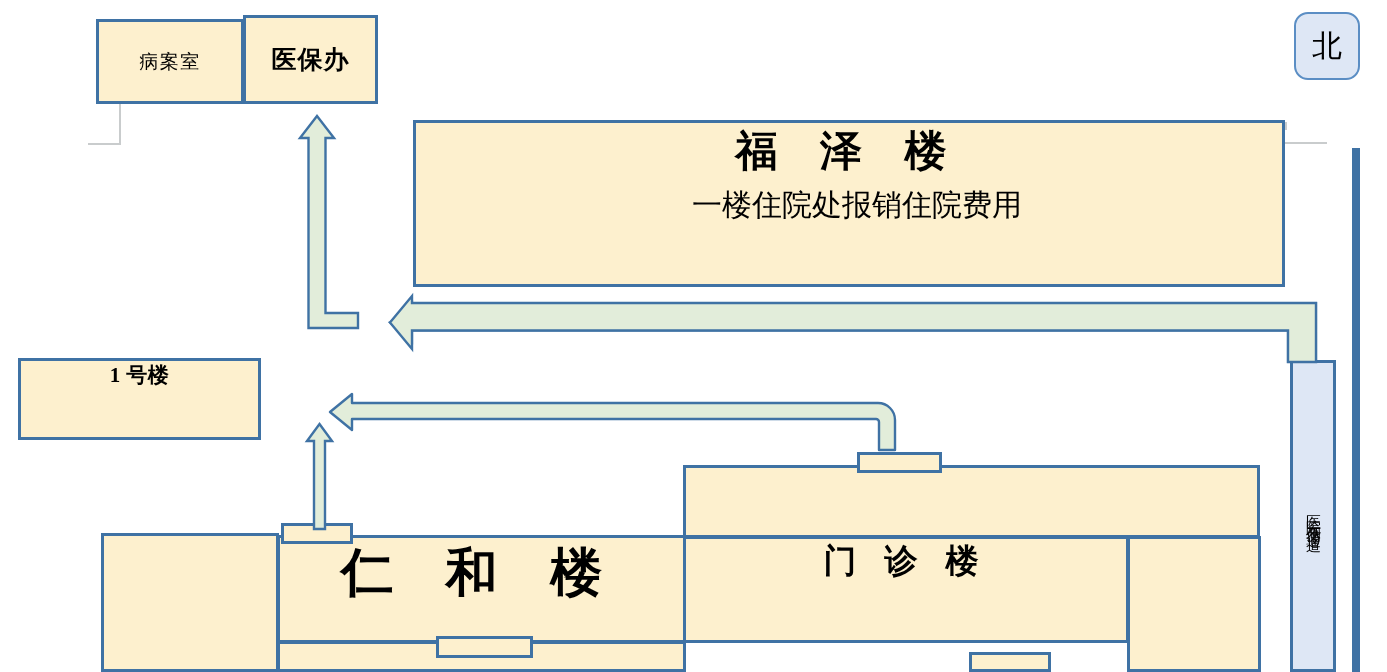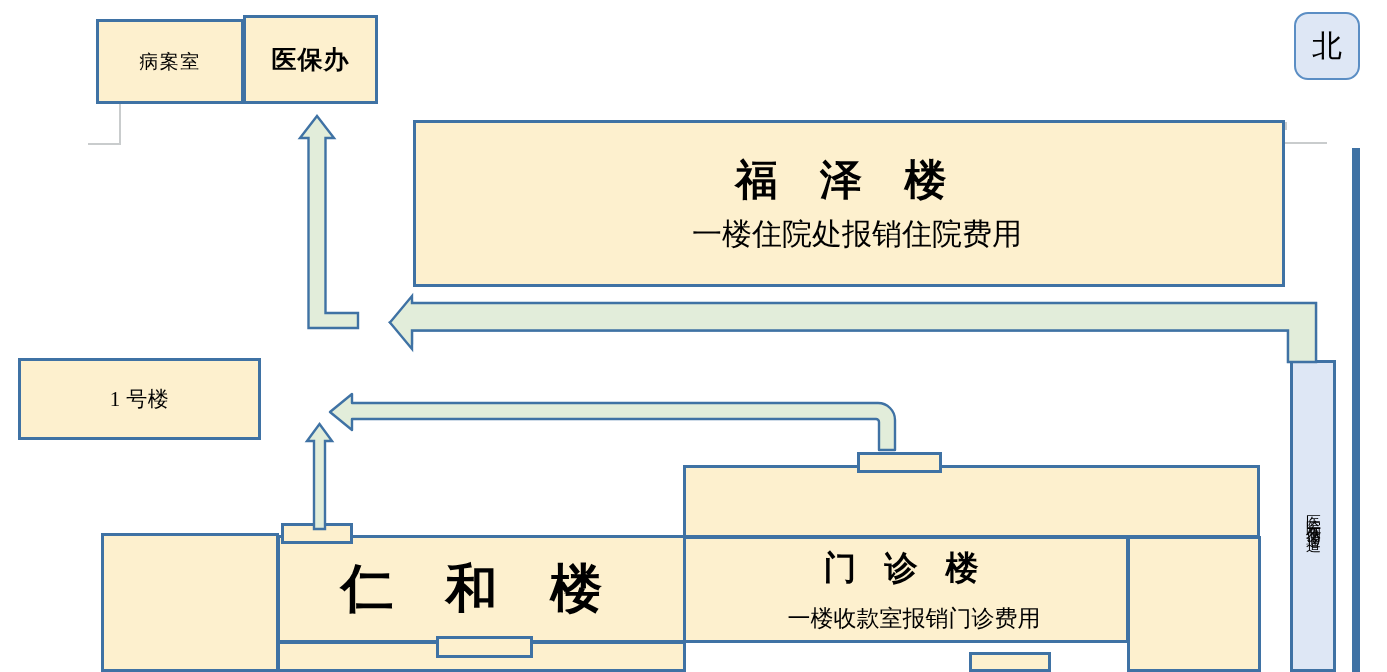--- a/index.html
+++ b/index.html
@@ -3,21 +3,21 @@
 <meta charset="utf-8">
 <style>
   html,body{margin:0;padding:0;background:#ffffff;}
   body{width:1387px;height:672px;overflow:hidden;
        font-family:"Liberation Serif","DejaVu Serif",serif;}
   #stage{position:relative;width:1387px;height:672px;background:#fff;}
 
   
   .bld{position:absolute;background:#FDF0CE;border:3px solid #3F72A4;
        box-sizing:border-box;display:flex;flex-direction:column;
-       align-items:center;justify-content:center;color:#000;}
+       align-items:center;color:#000;}
   .bld .big{font-weight:700;letter-spacing:.38em;white-space:nowrap;}
   .bld .sub{white-space:nowrap;margin-left:16px;}
 
   .room{position:absolute;background:#FDF0CE;border:3px solid #3F72A4;
         box-sizing:border-box;display:flex;align-items:center;
         justify-content:center;white-space:nowrap;}
 
   
   .stub{position:absolute;background:#FDF0CE;border:3px solid #3F72A4;
         box-sizing:border-box;}
@@ -61,36 +61,35 @@
   <div class="room" style="left:96px;top:19px;width:148px;height:85px;font-size:19px;letter-spacing:.08em;">
     <span>病案室</span>
   </div>
 
   <div class="bld" style="left:413px;top:120px;width:872px;height:167px;">
     <div class="big" style="font-size:42px;margin-bottom:6px;">福  泽  楼</div>
     <div class="sub" style="font-size:30px;">一楼住院处报销住院费用</div>
   </div>
 
   <div class="bld" style="left:18px;top:358px;width:243px;height:82px;">
-    <div style="font-size:21px;font-weight:400;letter-spacing:.02em;">1 号楼</div>
+    <div style="font-size:21px;font-weight:700;letter-spacing:.02em;">1 号楼</div>
   </div>
 
   <div class="bld" style="left:101px;top:533px;width:178px;height:139px;"></div>
 
   <div class="bld" style="left:277px;top:535px;width:409px;height:108px;">
     <div class="big" style="font-size:52px;">仁  和  楼</div>
   </div>
 
   <div class="bld" style="left:277px;top:641px;width:409px;height:31px;"></div>
 
   <div class="bld" style="left:683px;top:465px;width:577px;height:73px;"></div>
 
   <div class="bld" style="left:683px;top:536px;width:446px;height:107px;">
     <div class="big" style="font-size:33px;letter-spacing:.30em;margin-bottom:12px;">门 诊 楼</div>
-    <div class="sub" style="font-size:23px;">一楼收款室报销门诊费用</div>
   </div>
 
   <div class="bld" style="left:1127px;top:536px;width:134px;height:136px;"></div>
 
   <div class="stub" style="left:281px;top:523px;width:72px;height:21px;"></div>
   <div class="stub" style="left:436px;top:636px;width:97px;height:22px;"></div>
   <div class="stub" style="left:857px;top:452px;width:85px;height:21px;"></div>
   <div class="stub" style="left:969px;top:652px;width:82px;height:20px;"></div>
 
   <div class="corridor" style="left:1290px;top:360px;width:46px;height:312px;">

